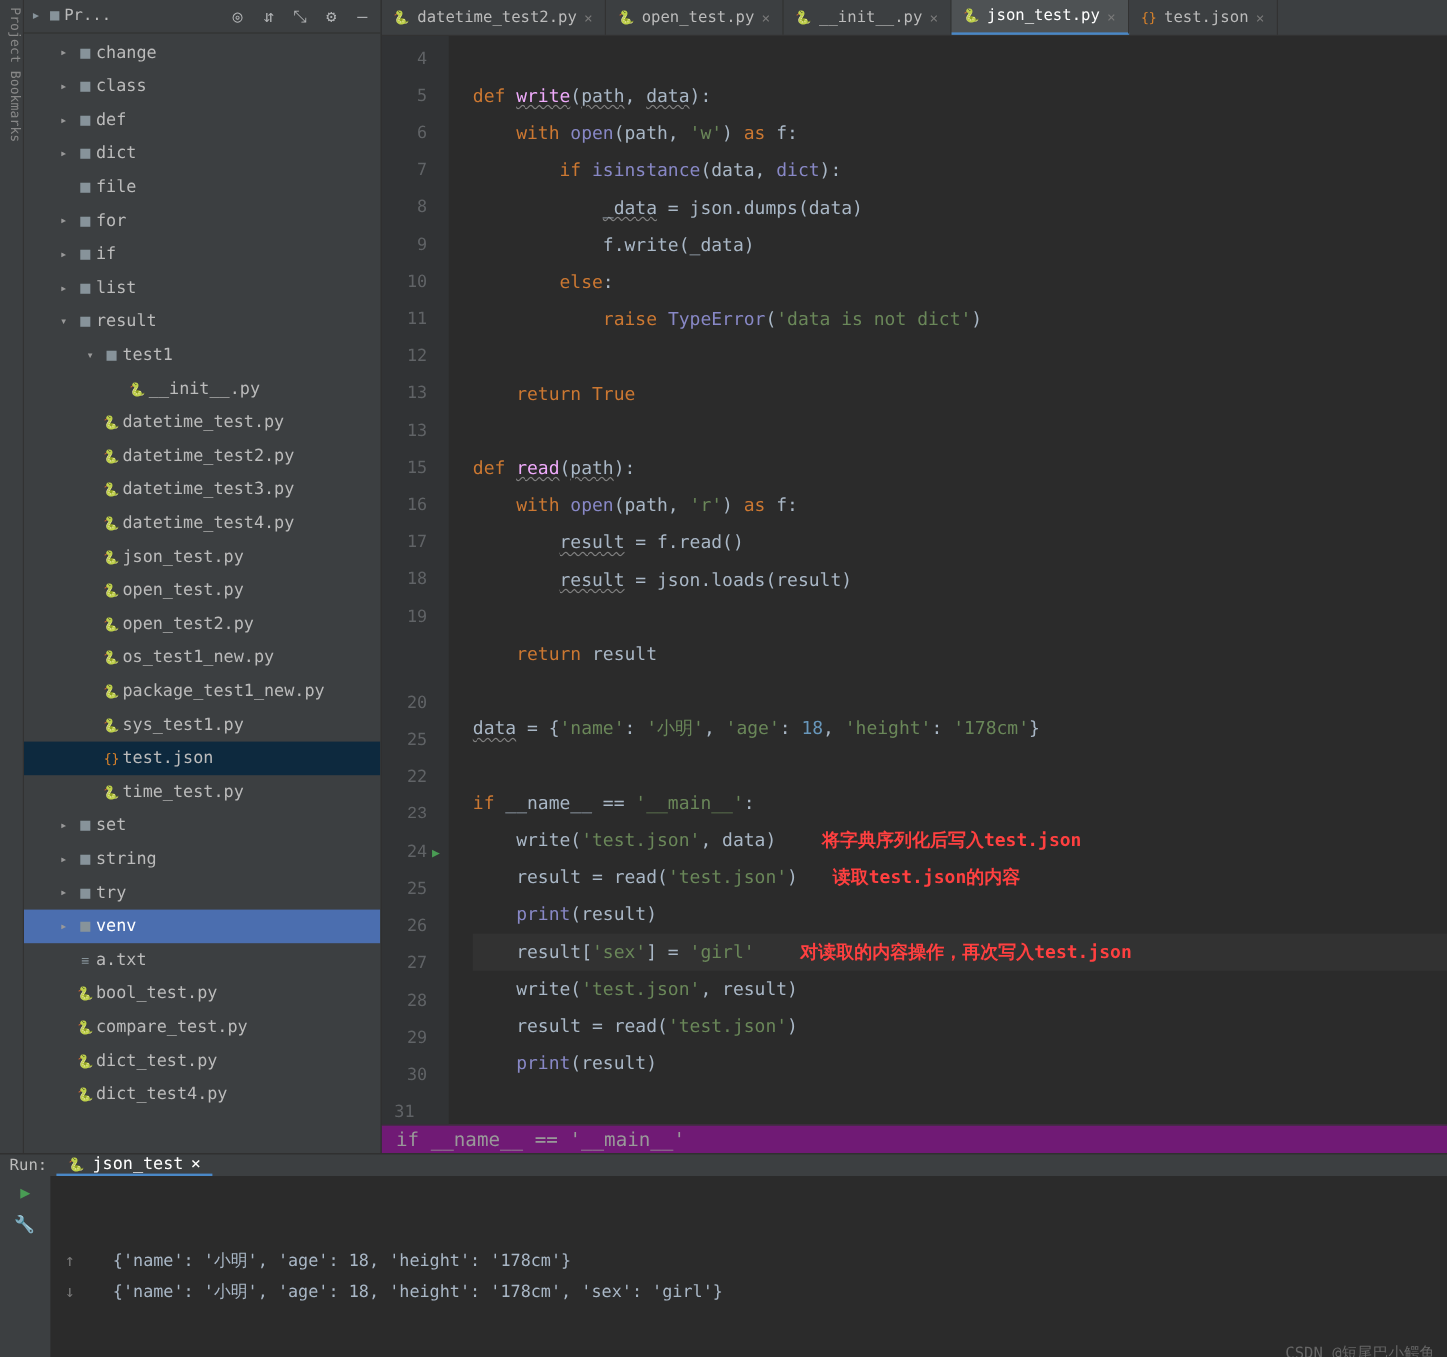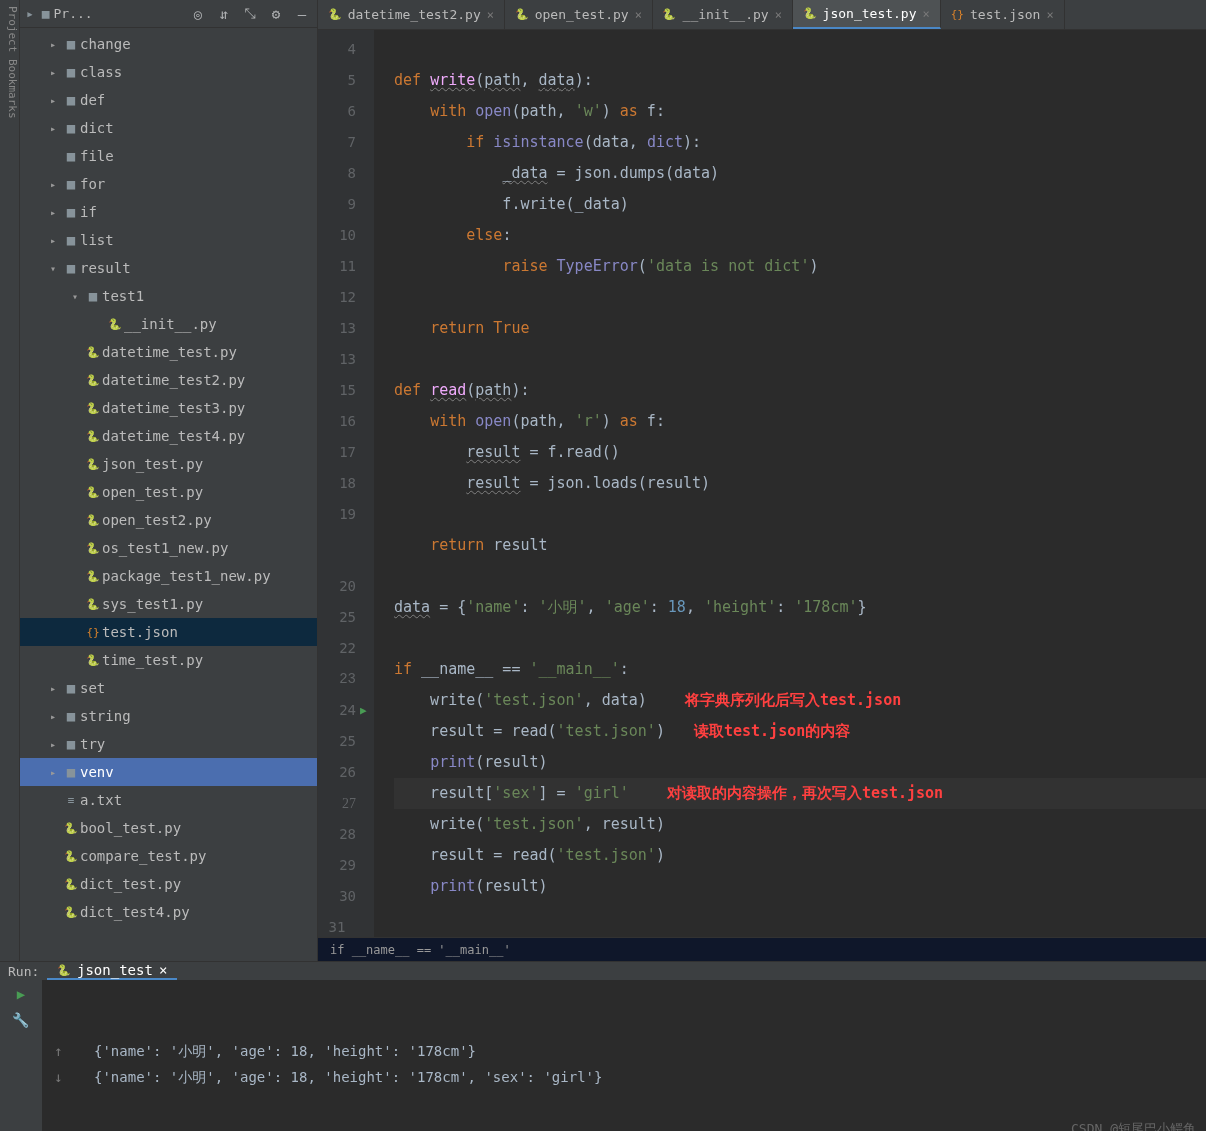--- a/index.html
+++ b/index.html
@@ -90,21 +90,21 @@
 }
 .code .line { position: relative; height: 31px; }
 .code .line.current { background: #323232; }
 .kw { color: #cc7832; }
 .fn { color: #f0abfc; }
 .str { color: #6a8759; }
 .num { color: #6897bb; }
 .bi { color: #8888c6; }
 .note { color: #ff4040; font-weight: bold; margin-left: 20px; }
 .wavy { text-decoration: underline wavy #808080 1px; text-underline-offset: 2px; }
-.breadcrumb { height: 24px; background: #0f172a; border-top: 1px solid #323232; display: flex; align-items: center; padding: 0 12px; color: #999; font-size: 12px; }
+.breadcrumb { height: 24px; background: #701a75; border-top: 1px solid #323232; display: flex; align-items: center; padding: 0 12px; color: #999; font-size: 16px; }
 .run-panel {
   border-top: 1px solid #323232;
   background: #2b2b2b;
   display: flex;
   flex-direction: column;
   height: 170px;
 }
 .run-tabs { display: flex; align-items: center; background: #3c3f41; height: 30px; padding: 0 8px; gap: 8px; }
 .run-tabs .run-label { color: #bbb; font-size: 13px; }
 .run-tabs .run-tab { display: flex; align-items: center; gap: 6px; padding: 0 10px; height: 100%; border-bottom: 2px solid #4a88c7; color: #fff; }
@@ -345,21 +345,21 @@
           <div style="position: relative;">17</div>
           <div style="position: relative;">18</div>
           <div style="position: relative;">19</div>
           <div style="position: relative; margin-top: 41px;">20</div>
           <div style="position: relative;">25</div>
           <div style="position: relative;">22</div>
           <div style="position: relative; font-family: Liberation Mono, monospace;">23</div>
           <div style="position: relative;">24<span class="play">▶</span></div>
           <div style="position: relative;">25</div>
           <div style="position: relative;">26</div>
-          <div style="position: relative; font-family: Liberation Serif, serif;">27</div>
+          <div style="position: relative;">27</div>
           <div style="position: relative;">28</div>
           <div style="position: relative;">29</div>
           <div style="position: relative;">30</div>
           <div style="position: relative; text-align: center;">31</div>
           <div style="position: relative;">32</div>
         </div>
       <div class="code" id="code"><div class="line">&nbsp;</div><div class="line"><span class="kw">def </span><span class="fn wavy">write</span>(<span class="wavy">path</span>, <span class="wavy">data</span>):</div><div class="line">    <span class="kw">with </span><span class="bi">open</span>(path, <span class="str">'w'</span>) <span class="kw">as</span> f:</div><div class="line">        <span class="kw">if </span><span class="bi">isinstance</span>(data, <span class="bi">dict</span>):</div><div class="line">            <span class="wavy">_data</span> = json.dumps(data)</div><div class="line">            f.write(_data)</div><div class="line">        <span class="kw">else</span>:</div><div class="line">            <span class="kw">raise </span><span class="bi">TypeError</span>(<span class="str">'data is not dict'</span>)</div><div class="line">&nbsp;</div><div class="line">    <span class="kw">return </span><span class="kw">True</span></div><div class="line">&nbsp;</div><div class="line"><span class="kw">def </span><span class="fn wavy">read</span>(<span class="wavy">path</span>):</div><div class="line">    <span class="kw">with </span><span class="bi">open</span>(path, <span class="str">'r'</span>) <span class="kw">as</span> f:</div><div class="line">        <span class="wavy">result</span> = f.read()</div><div class="line">        <span class="wavy">result</span> = json.loads(result)</div><div class="line">&nbsp;</div><div class="line">    <span class="kw">return </span>result</div><div class="line">&nbsp;</div><div class="line"><span class="wavy">data</span> = {<span class="str">'name'</span>: <span class="str">'小明'</span>, <span class="str">'age'</span>: <span class="num">18</span>, <span class="str">'height'</span>: <span class="str">'178cm'</span>}</div><div class="line">&nbsp;</div><div class="line"><span class="kw">if </span>__name__ == <span class="str">'__main__'</span>:</div><div class="line">    write(<span class="str">'test.json'</span>, data)  <span class="note">将字典序列化后写入test.json</span></div><div class="line">    result = read(<span class="str">'test.json'</span>) <span class="note">读取test.json的内容</span></div><div class="line">    <span class="bi">print</span>(result)</div><div class="line current">    result[<span class="str">'sex'</span>] = <span class="str">'girl'</span>  <span class="note">对读取的内容操作，再次写入test.json</span></div><div class="line">    write(<span class="str">'test.json'</span>, result)</div><div class="line">    result = read(<span class="str">'test.json'</span>)</div><div class="line">    <span class="bi">print</span>(result)</div><div class="line">&nbsp;</div></div>
     </div>
     <div class="breadcrumb">
       <span>if __name__ == '__main__'</span>

